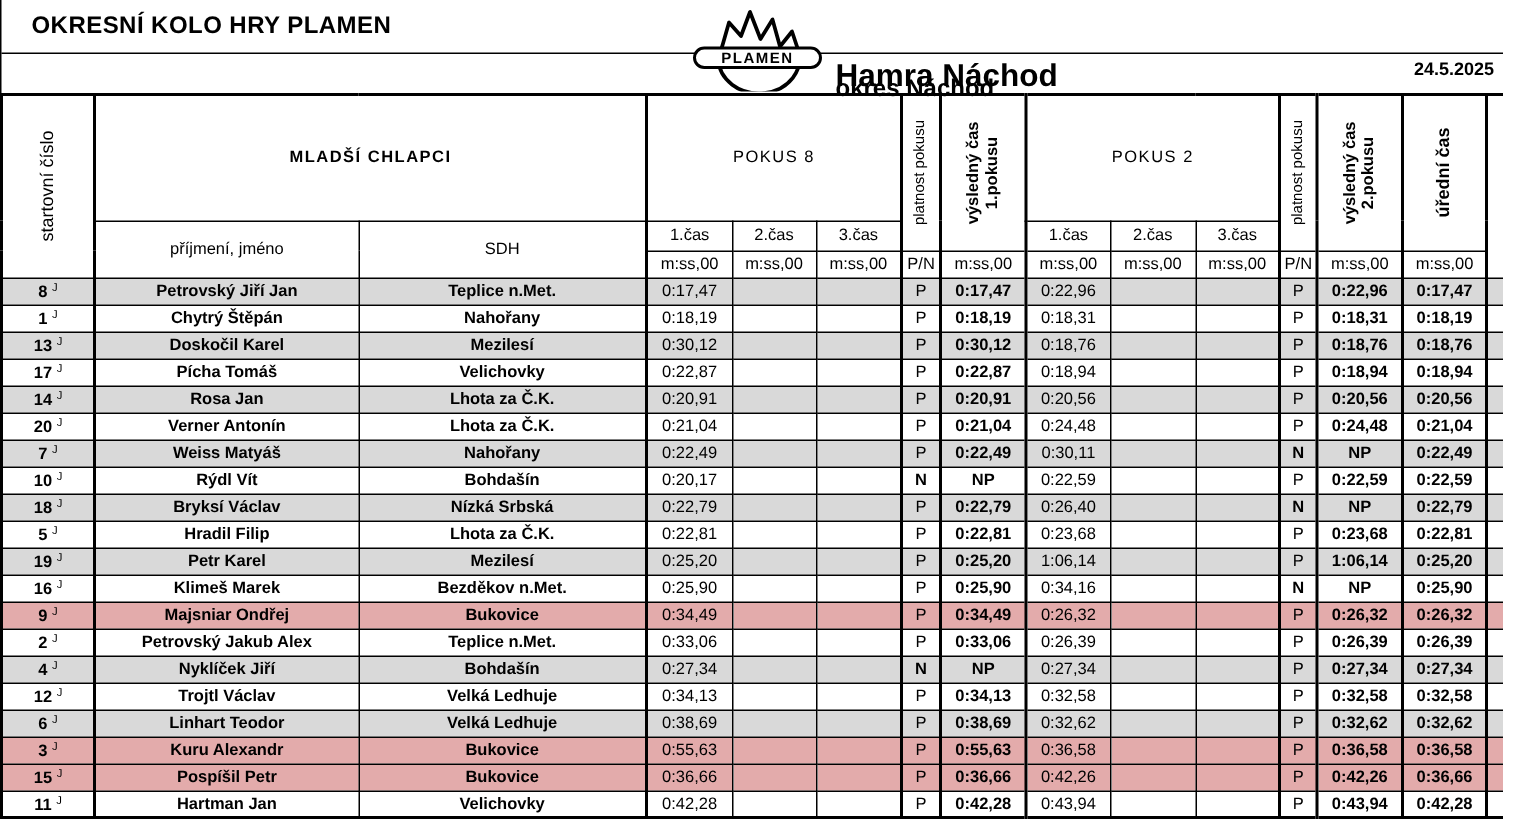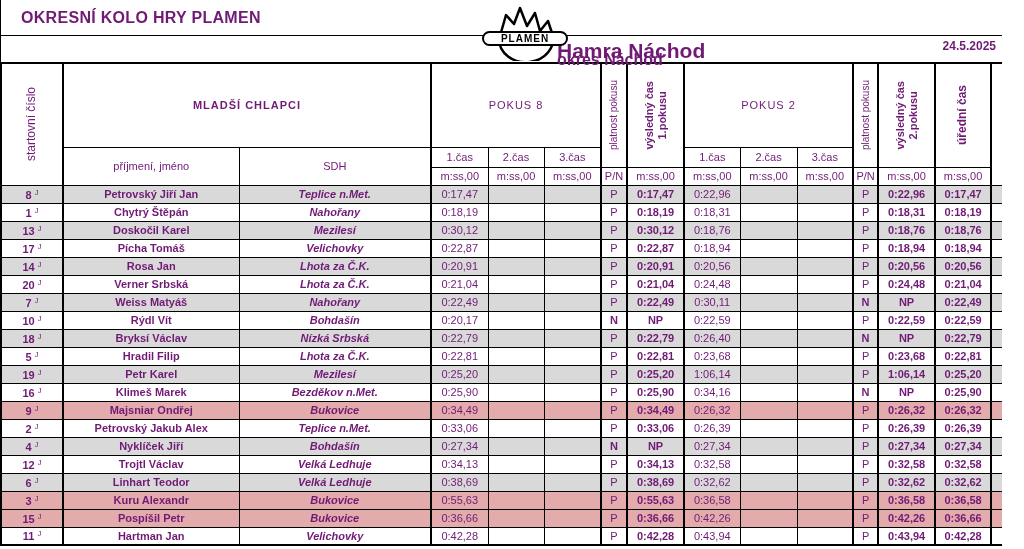--- a/index.html
+++ b/index.html
@@ -1,29 +1,29 @@
 <!DOCTYPE html>
 <html><head>
 <meta charset="utf-8">
 <style>
   html,body{margin:0;padding:0;background:#fff;}
   .page{
-    width:1002px;height:549px;position:relative;background:#fff;color:#701a75;
+    width:1002px;height:549px;position:relative;background:#fff;color:#000000;
     font-family:"Liberation Sans",sans-serif;overflow:hidden;
   }
   
   .tophead{position:relative;height:62px;border-left:1px solid #000;}
   .th-row1{height:35px;border-bottom:1px solid #000;display:flex;align-items:center;}
   .th-row2{height:27px;display:flex;align-items:center;}
   .t1{font-size:16px;font-weight:bold;padding-left:20px;letter-spacing:.3px;}
   .t2{font-size:19px;font-weight:bold;padding-left:20px;letter-spacing:.3px;}
   .okres{position:absolute;left:556px;top:9px;font-size:16px;font-weight:bold;margin-top:42px;}
   .hamra{position:absolute;left:556px;top:39px;font-size:21px;font-weight:bold;}
   .date{position:absolute;right:6px;top:39px;font-size:12px;font-weight:bold;}
-  .logo{position:absolute;left:468px;top:1px;width:112px;height:60px;}
+  .logo{position:absolute;left:448px;top:1px;width:112px;height:60px;}
   
   table.res{
     border-collapse:collapse;table-layout:fixed;width:1024px;
     border:2px solid #000;margin:0;
   }
   table.res td{
     border:1px solid #000;padding:0;text-align:center;vertical-align:middle;
     font-size:11px;overflow:hidden;white-space:nowrap;
   }
   .br2{border-right-width:2px !important;}
@@ -35,21 +35,21 @@
   .sub{font-size:13px;font-weight:normal;}
   .unit{font-size:9.5px;font-weight:normal;}
   .pnh{font-size:8.5px;font-weight:normal;}
   .rot{writing-mode:vertical-rl;transform:rotate(180deg);white-space:pre-line;
        margin:0 auto;line-height:1.15;}
   .rot.s12{font-size:12px;} .rot.s10{font-size:10px;} .rot.s11{font-size:11px;}
   .b{font-weight:bold;}
   
   td.numc{text-align:right;padding-right:3px;font-weight:bold;font-size:11.5px;}
   td.namec{text-align:left;padding-left:6px;font-weight:bold;font-size:11.5px;}
-  td.sdhc{font-weight:bold;font-size:11.5px;font-style:italic;}
+  td.sdhc{font-weight:bold;font-size:11.5px;}
   sup.j{font-size:7.5px;font-weight:normal;margin-left:3px;vertical-align:4px;}
   tr.r-gray td{background:#d9d9d9;}
   tr.r-white td{background:#ffffff;}
   tr.r-pink td{background:#e3abab;}
 </style>
 </head>
 <body>
 
 <div class="page">
 
@@ -228,21 +228,21 @@
       <td></td>
       <td class="br2"></td>
       <td class="pn2 br2">P</td>
       <td class="b br2">0:20,56</td>
       <td class="b br2">0:20,56</td>
       <td class="b">5</td>
     </tr>
 
     <tr class="r-white">
       <td class="numc br2"><span>20</span><sup class="j">J</sup></td>
-      <td class="namec">Verner Srbská</td>
+      <td class="namec">Verner Antonín</td>
       <td class="sdhc br2">Lhota za Č.K.</td>
       <td>0:21,04</td>
       <td></td>
       <td class="br2"></td>
       <td class="pn1 br2">P</td>
       <td class="b br2">0:21,04</td>
       <td>0:24,48</td>
       <td></td>
       <td class="br2"></td>
       <td class="pn2 br2">P</td>

